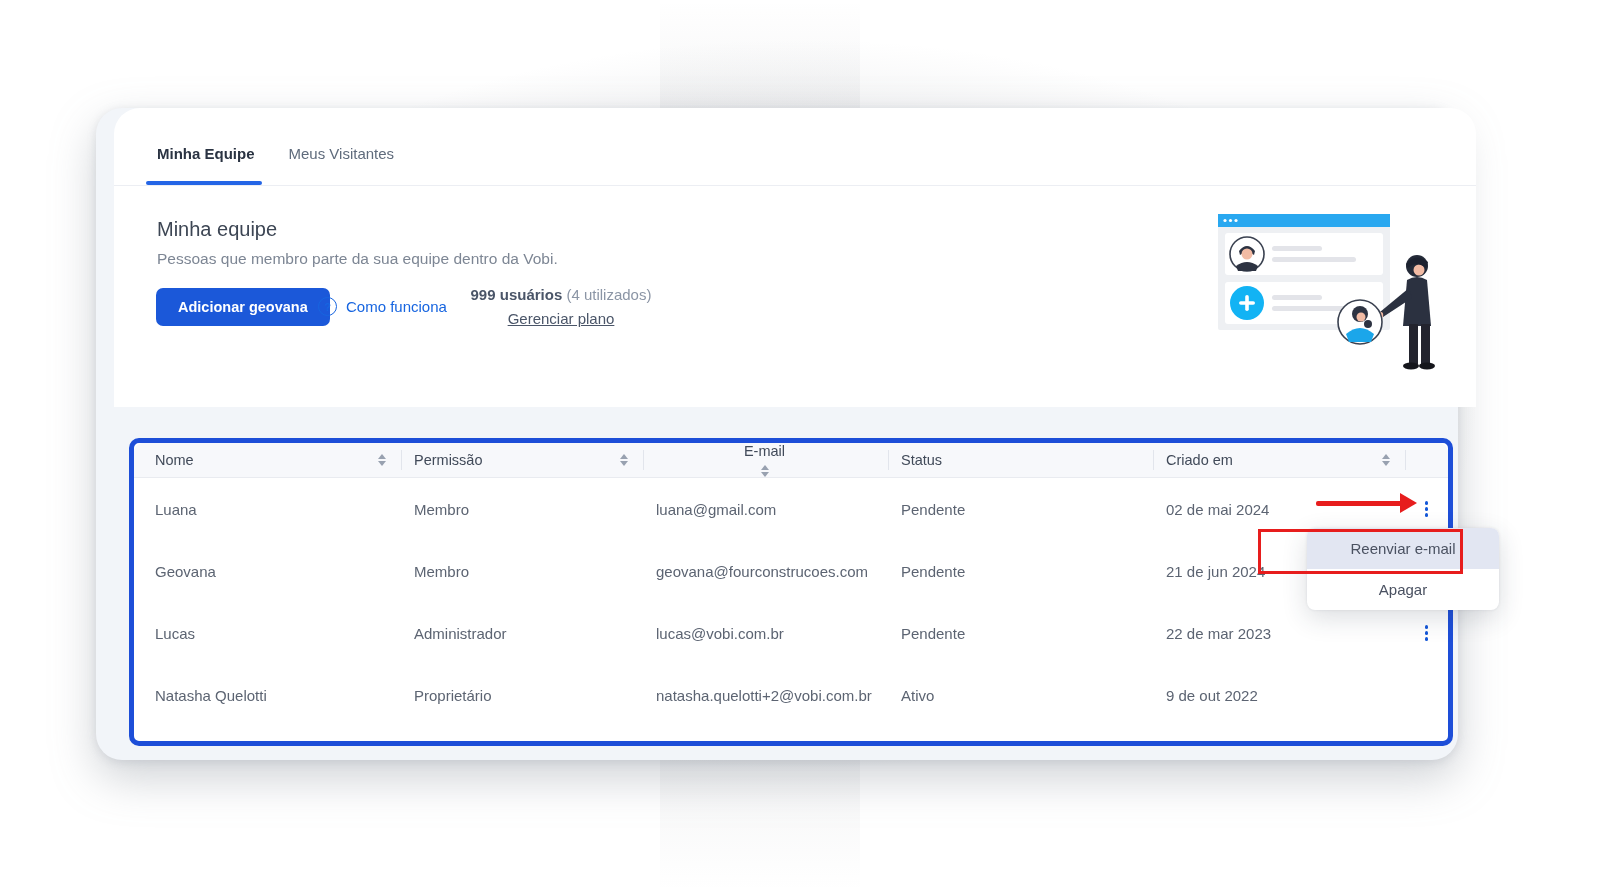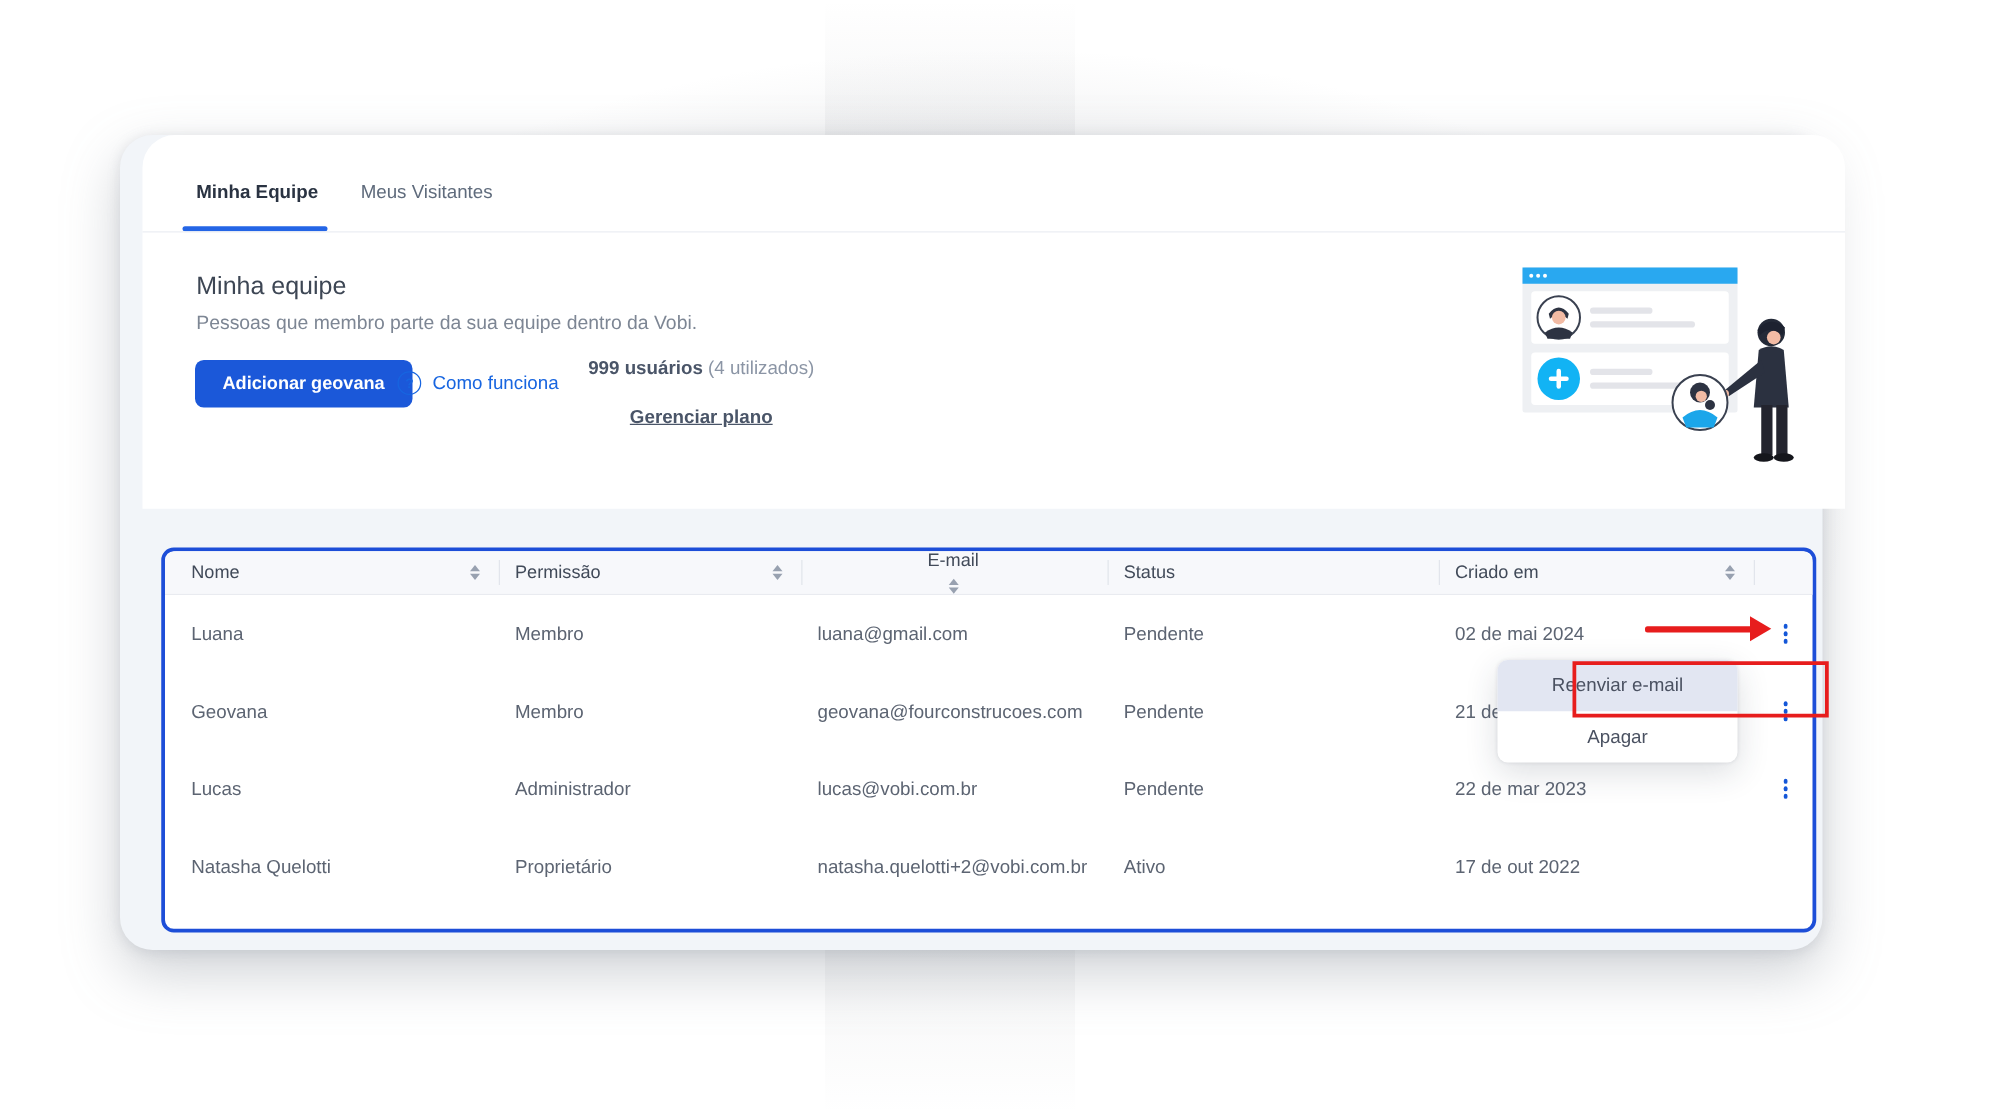--- a/index.html
+++ b/index.html
@@ -27,27 +27,27 @@
   .page-title{position:absolute;left:43px;top:110px;font-size:20px;font-weight:500;color:#3d4654;}
   .page-subtitle{position:absolute;left:43px;top:142px;font-size:15.5px;color:#7d8694;}
 
   .btn-add{position:absolute;left:42px;top:180px;height:38px;padding:0 22px;background:#1b58d9;color:#fff;
     font-size:14.5px;font-weight:600;border:none;border-radius:7px;display:flex;align-items:center;cursor:pointer;font-family:inherit;}
   .how-link{position:absolute;left:204px;top:189px;display:flex;align-items:center;gap:9px;color:#1765e0;font-size:15px;font-weight:500;cursor:pointer;}
   .q-icon{width:17px;height:17px;border:1.6px solid #1765e0;border-radius:50%;display:flex;align-items:center;justify-content:center;font-size:11px;font-weight:700;}
   .usage{position:absolute;left:330px;top:178px;width:234px;text-align:center;font-size:15px;}
   .usage-line1 .bold{font-weight:700;color:#4a5568;}
   .usage-line1 .note{color:#8b95a5;}
-  .usage-line2{margin-top:22px;font-weight:700;color:#4a5568;text-decoration:underline;cursor:pointer;}
+  .usage-line2{margin-top:7px;font-weight:400;color:#4a5568;text-decoration:underline;cursor:pointer;}
 
   .illus{position:absolute;left:1094px;top:94px;width:242px;height:174px;}
 
   
   .table-card{position:absolute;left:33px;top:330px;width:1324px;height:308px;background:#fff;
-    border:3px solid #1d4ed8;border-radius:10px;box-sizing:border-box;}
+    border:5px solid #1d4ed8;border-radius:10px;box-sizing:border-box;}
   .thead{display:flex;height:34px;background:#f7f8fb;border-bottom:1px solid #e9ebf0;border-radius:9px 9px 0 0;align-items:center;}
   .hcell{position:relative;display:flex;align-items:center;justify-content:space-between;height:100%;
     box-sizing:border-box;font-size:14.5px;color:#414a59;padding-left:12px;padding-right:16px;}
   .hcell::after{content:'';position:absolute;right:0;top:7px;bottom:7px;width:1px;background:#e2e5ec;}
   .hcell.no-div::after{display:none;}
   .sort-icon{display:flex;flex-direction:column;gap:2px;align-items:center;}
   .sort-icon i{width:0;height:0;border-left:4.5px solid transparent;border-right:4.5px solid transparent;}
   .sort-icon .up{border-bottom:5px solid #98a1b0;}
   .sort-icon .down{border-top:5px solid #98a1b0;}
   .c0{width:268px;padding-left:21px;}
@@ -57,21 +57,21 @@
   .c4{width:252px;}
   .c5{flex:1;padding-right:10px;}
   .trow{display:flex;height:62px;align-items:center;font-size:15px;color:#5c6472;}
   .tcell{box-sizing:border-box;padding-left:12px;white-space:nowrap;overflow:hidden;}
   .tcell.c0{padding-left:21px;}
   .actions-cell{display:flex;justify-content:flex-end;padding-right:16px;}
   .dots-btn{display:flex;flex-direction:column;gap:2.5px;cursor:pointer;padding:4px;}
   .dots-btn b{width:3.5px;height:3.5px;border-radius:50%;background:#1457d8;}
 
   
-  .menu{position:absolute;left:1198px;top:528px;width:192px;background:#fff;border-radius:8px;z-index:5;
+  .menu{position:absolute;left:1307px;top:528px;width:192px;background:#fff;border-radius:8px;z-index:5;
     box-shadow:0 8px 26px rgba(40,50,70,.16), 0 0 3px rgba(40,50,70,.10);}
   .menu-item{height:41px;display:flex;align-items:center;justify-content:center;font-size:15px;color:#4a5161;cursor:pointer;}
   .menu-item.highlight{background:#e2e6f2;border-radius:8px 8px 0 0;}
 
   
   .anno-box{position:absolute;left:1258px;top:529px;width:199px;height:39px;border:3px solid #e71d1d;z-index:6;}
   .anno-arrow-line{position:absolute;left:1316px;top:501px;width:86px;height:5px;background:#e71d1d;border-radius:2px;z-index:6;}
   .anno-arrow-head{position:absolute;left:1400px;top:493px;width:0;height:0;border-left:17px solid #e71d1d;
     border-top:10.5px solid transparent;border-bottom:10.5px solid transparent;z-index:6;}
 </style>
@@ -228,21 +228,21 @@
               <b></b>
             </span>
           </div>
       </div>
 
       <div class="trow">
         <div class="tcell c0">Natasha Quelotti</div>
         <div class="tcell c1">Proprietário</div>
         <div class="tcell c2">natasha.quelotti+2@vobi.com.br</div>
         <div class="tcell c3">Ativo</div>
-        <div class="tcell c4">17 de out 2022</div>
+        <div class="tcell c4">9 de out 2022</div>
         <div class="tcell c5 actions-cell"></div>
       </div>
     </div>
   </div>
 
   <div class="menu">
     <div class="menu-item highlight">Reenviar e-mail</div>
     <div class="menu-item">Apagar</div>
   </div>
 

